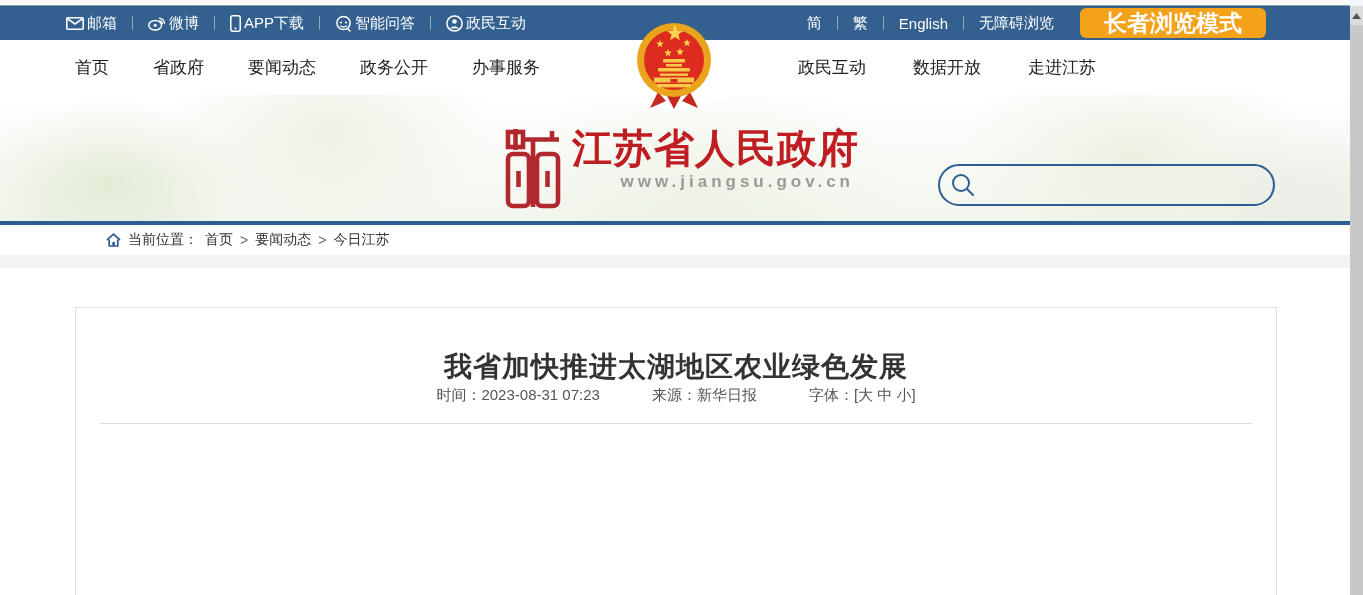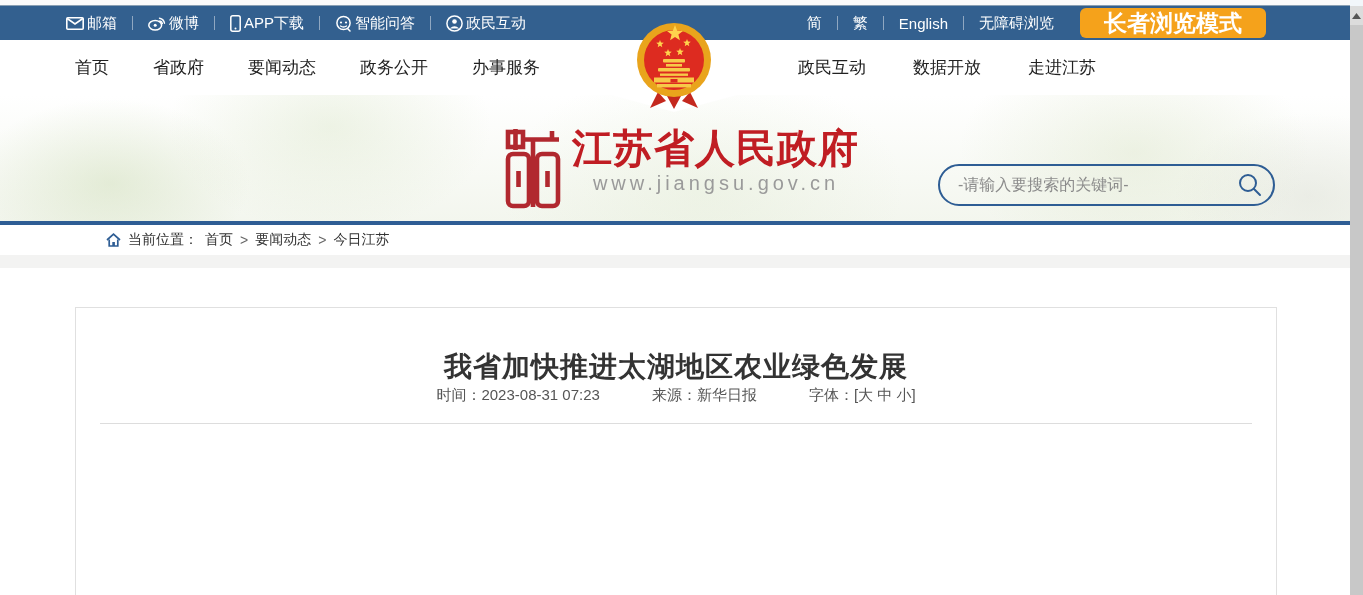--- a/index.html
+++ b/index.html
@@ -37,21 +37,21 @@
 
   
   .pennant { position:absolute; left:598px; top:40px; width:152px; height:72px;
     background:#fff; clip-path:polygon(0 0,100% 0,100% 72%,50% 100%,0 72%);
     filter:drop-shadow(0 1px 2px rgba(0,0,0,.18)); z-index:5; }
   .emblem { position:absolute; left:634px; top:18px; width:80px; height:92px; z-index:6; }
 
   
   .seal-logo { position:absolute; left:505px; top:127px; width:56px; height:84px; }
   .site-name { position:absolute; left:572px; top:121px; width:290px; font-size:40px; font-weight:bold; color:#c01d23; letter-spacing:1px; white-space:nowrap;font-family:Liberation Mono, monospace; }
-  .site-url { position:absolute; left:578px; top:172px; width:276px; text-align:center; font-size:20px; font-weight:normal; color:#9a9a9a; letter-spacing:4px; }
+  .site-url { position:absolute; left:578px; top:172px; width:276px; text-align:right; font-size:17px; font-weight:bold; color:#9a9a9a; letter-spacing:4px; }
 
   
   .search-pill { position:absolute; left:938px; top:164px; width:337px; height:42px; border:2px solid #2e5d94; border-radius:21px; display:flex; align-items:center; background:transparent; }
   .search-input { flex:1; border:none; outline:none; background:transparent; padding:0 8px 0 18px; font-size:16px; color:#555; font-family:inherit; }
   .search-input::placeholder { color:#8b8b8b; }
   .search-btn { width:46px; height:100%; border:none; background:transparent; cursor:pointer; display:flex; align-items:center; justify-content:center; }
 
   
   .crumbbar { position:absolute; left:0; top:225px; width:1350px; height:30px; background:#fff; display:flex; align-items:center; padding-left:78px; gap:7px; font-size:14px; color:#333;margin-left:28px; }
   .crumb-link { cursor:pointer; color:#333; }
@@ -205,21 +205,20 @@
           <line x1="28" y1="12" x2="28" y2="80"></line>
           <line x1="13.5" y1="44" x2="13.5" y2="60"></line>
           <line x1="42.5" y1="44" x2="42.5" y2="60"></line>
         </g>
       </svg>
     </div>
     <div class="site-name">江苏省人民政府</div>
     <div class="site-url">www.jiangsu.gov.cn</div>
 
     <div class="search-pill">
-      <input class="search-input" type="text" placeholder="-请输入要搜索的关键词-" style="">
       <button class="search-btn">
         <span class="icon">
           <svg width="26" height="26" viewBox="0 0 26 26">
               <circle cx="11" cy="11" r="8" fill="none" stroke="#2e5d94" stroke-width="2"></circle>
               <line x1="17" y1="17" x2="23" y2="23" stroke="#2e5d94" stroke-width="2" stroke-linecap="round"></line>
             </svg>
         </span>
       </button>
     </div>
 

